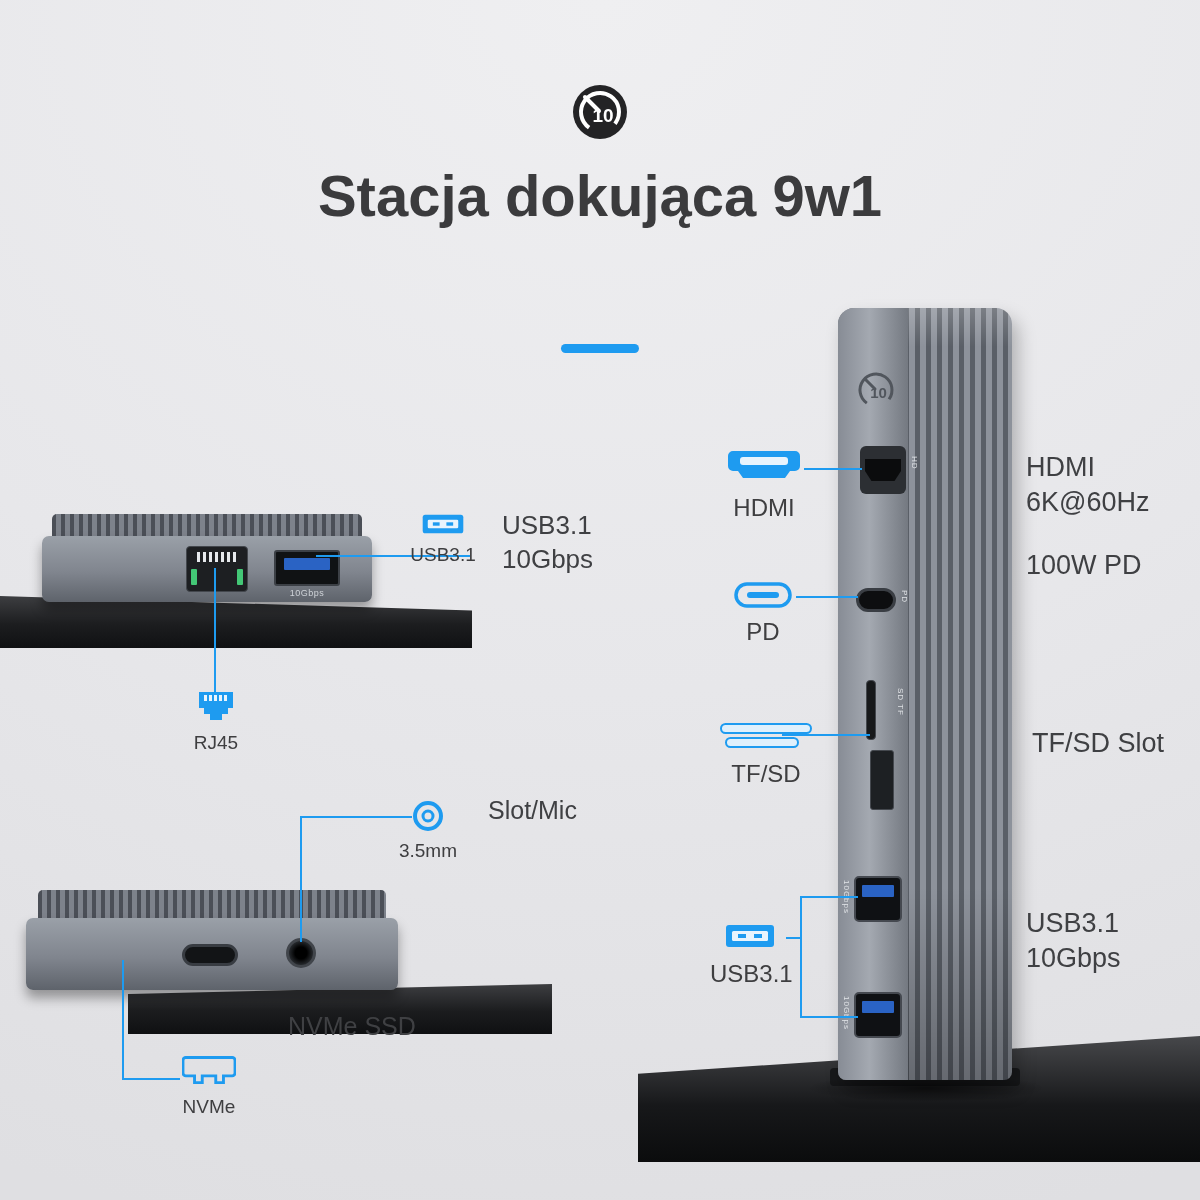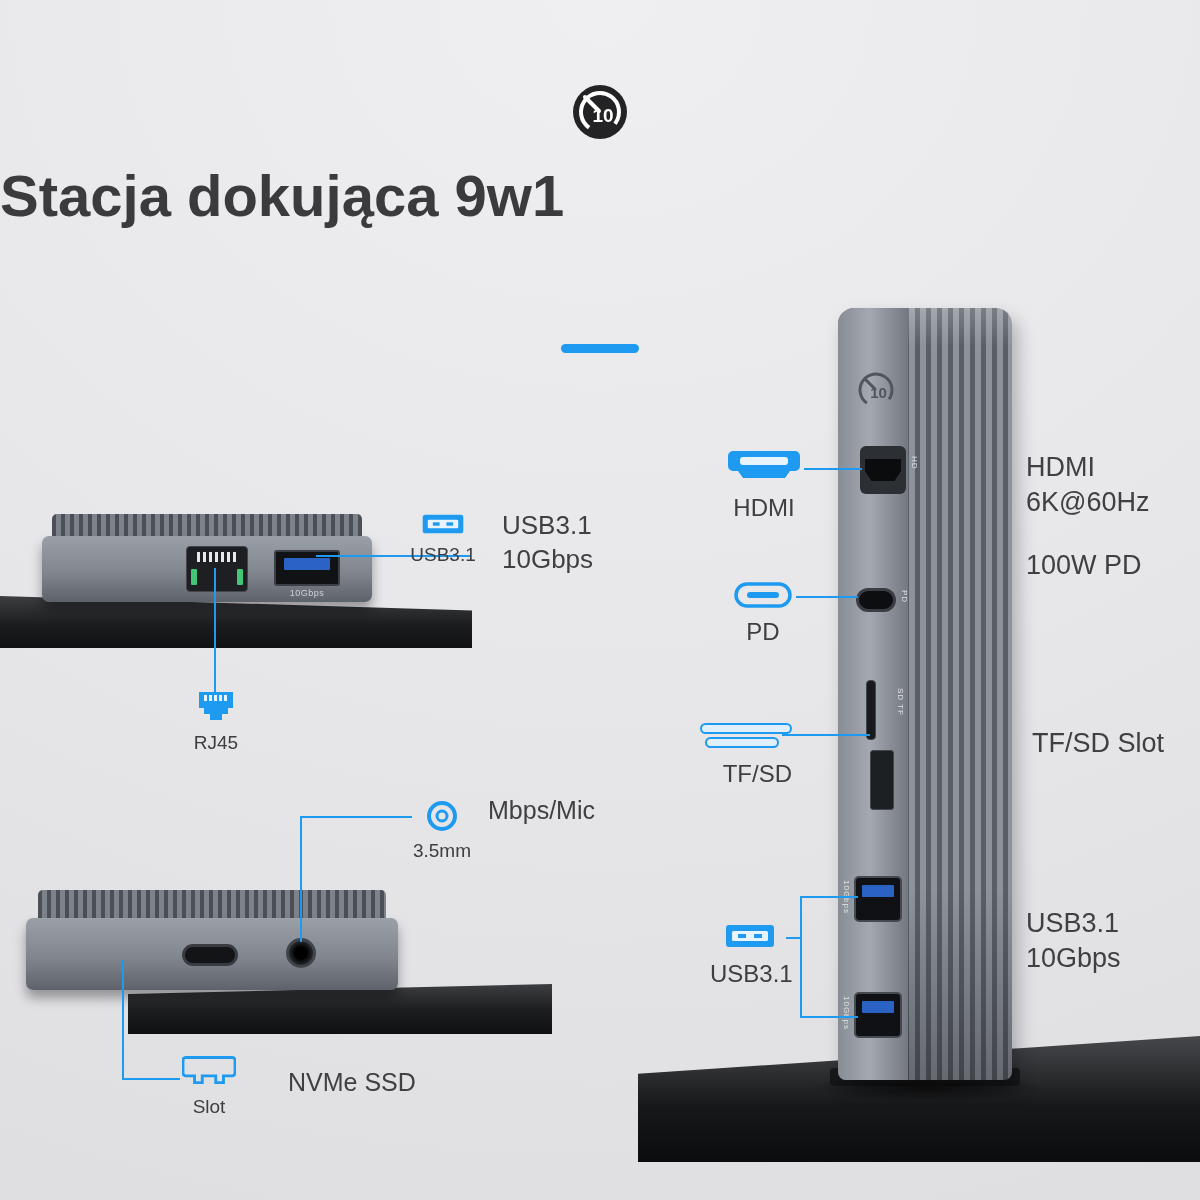--- a/index.html
+++ b/index.html
@@ -10,21 +10,21 @@
     background: radial-gradient(130% 105% at 50% 0%, #efeff1 0%, #e7e7ea 55%, #dfdfe2 100%);
   }
 
   
   .badge { position:absolute; top:84px; left:50%; transform:translateX(-50%); display:flex; align-items:center; z-index:6; }
   .badge-dial { position:relative; z-index:2; display:block; }
   .badge-pill { margin-left:-30px; background:#28282a; color:#fff; border-radius:26px;
     padding:13px 26px 13px 44px; font-size:17px; font-weight:bold; letter-spacing:2px; }
 
   
-  .title { position:absolute; top:158px; left:0; width:100%; 
+  .title { position:absolute; top:158px; left:0; width:100%; text-align:center;
     font-size:58px; font-weight:bold; color:#3b3b3d; line-height:76px; z-index:6; }
   .divider { position:absolute; top:344px; left:50%; transform:translateX(-50%);
     width:78px; height:9px; border-radius:5px; background:#1e9bf0; z-index:6; }
 
   
   .slab { position:absolute; z-index:1; }
   .slab-tl { left:0; top:596px; width:472px; height:52px;
     background:linear-gradient(180deg,#3d3e41 0%,#1c1d1f 55%,#101113 100%);
     clip-path:polygon(0 0, 100% 28%, 100% 100%, 0 100%); }
   .slab-bl { left:128px; top:984px; width:424px; height:50px;
@@ -215,53 +215,53 @@
           <rect x="8" y="5" width="3" height="6"></rect>
           <rect x="13" y="5" width="3" height="6"></rect>
           <rect x="18" y="5" width="3" height="6"></rect>
           <rect x="23" y="5" width="3" height="6"></rect>
           <rect x="28" y="5" width="3" height="6"></rect>
         </g>
     </svg>
     <div class="lbl sm">RJ45</div>
   </div>
 
-  <div class="anno" style="left:410px; top:800px; width:64px;text-align:center;">
+  <div class="anno" style="left:396px; top:800px; width:64px;text-align:center;">
     <svg width="32" height="32" viewBox="0 0 32 32">
       <circle cx="16" cy="16" r="13" fill="none" stroke="#1e9bf0" stroke-width="4"></circle>
       <circle cx="16" cy="16" r="5" fill="none" stroke="#1e9bf0" stroke-width="3"></circle>
     </svg>
     <div class="lbl sm">3.5mm</div>
   </div>
   <div class="ltext" style="left:488px; top:794px;">
-    <div>Mbps/Mic</div>
+    <div>Slot/Mic</div>
   </div>
   <div class="anno" style="left:178px; top:1054px; width:62px;">
     <svg width="54" height="34" viewBox="0 0 56 34">
       <path d="M4,3 h48 a3,3 0 0 1 3,3 v13 a3,3 0 0 1 -3,3 h-9 v7 h-8 v-7 h-14 v7 h-8 v-7 h-9 a3,3 0 0 1 -3,-3 v-13 a3,3 0 0 1 3,-3 z" fill="none" stroke="#1e9bf0" stroke-width="3"></path>
     </svg>
-    <div class="lbl sm">Slot</div>
-  </div>
-  <div class="ltext" style="left:288px; top:1066px;">NVMe SSD</div>
+    <div class="lbl sm">NVMe</div>
+  </div>
+  <div class="ltext" style="left:288px; top:1010px;">NVMe SSD</div>
 
   <div class="anno" style="left:722px; top:450px; width:84px;">
     <svg width="76" height="34" viewBox="0 0 76 34">
       <path d="M7,1 h62 a5,5 0 0 1 5,5 v10 a5,5 0 0 1 -5,5 h-5 l-5,7 h-42 l-5,-7 h-5 a5,5 0 0 1 -5,-5 v-10 a5,5 0 0 1 5,-5 z" fill="#1e9bf0"></path>
       <rect x="14" y="7" width="48" height="8" rx="3" fill="#e8f4fd"></rect>
     </svg>
     <div class="lbl">HDMI</div>
   </div>
   <div class="anno" style="left:732px; top:582px; width:62px;">
     <svg width="58" height="26" viewBox="0 0 58 26">
       <rect x="2" y="2" width="54" height="22" rx="11" fill="none" stroke="#1e9bf0" stroke-width="3.5"></rect>
       <rect x="13" y="10" width="32" height="6" rx="3" fill="#1e9bf0"></rect>
     </svg>
     <div class="lbl">PD</div>
   </div>
-  <div class="anno" style="left:696px; top:722px; width:96px;text-align:right;">
+  <div class="anno" style="left:718px; top:722px; width:96px;">
     <svg width="92" height="28" viewBox="0 0 92 28">
       <rect x="1" y="2" width="90" height="9" rx="4.5" fill="#dff0fc" stroke="#1e9bf0" stroke-width="2"></rect>
       <rect x="6" y="16" width="72" height="9" rx="4.5" fill="#dff0fc" stroke="#1e9bf0" stroke-width="2"></rect>
     </svg>
     <div class="lbl">TF/SD</div>
   </div>
   <div class="anno" style="left:710px; top:922px; width:80px;">
     <svg width="52" height="28" viewBox="0 0 52 28">
       <rect x="2" y="3" width="48" height="22" rx="3" fill="#1e9bf0"></rect>
       <rect x="8" y="9" width="36" height="10" rx="1.5" fill="#e8f4fd"></rect>

